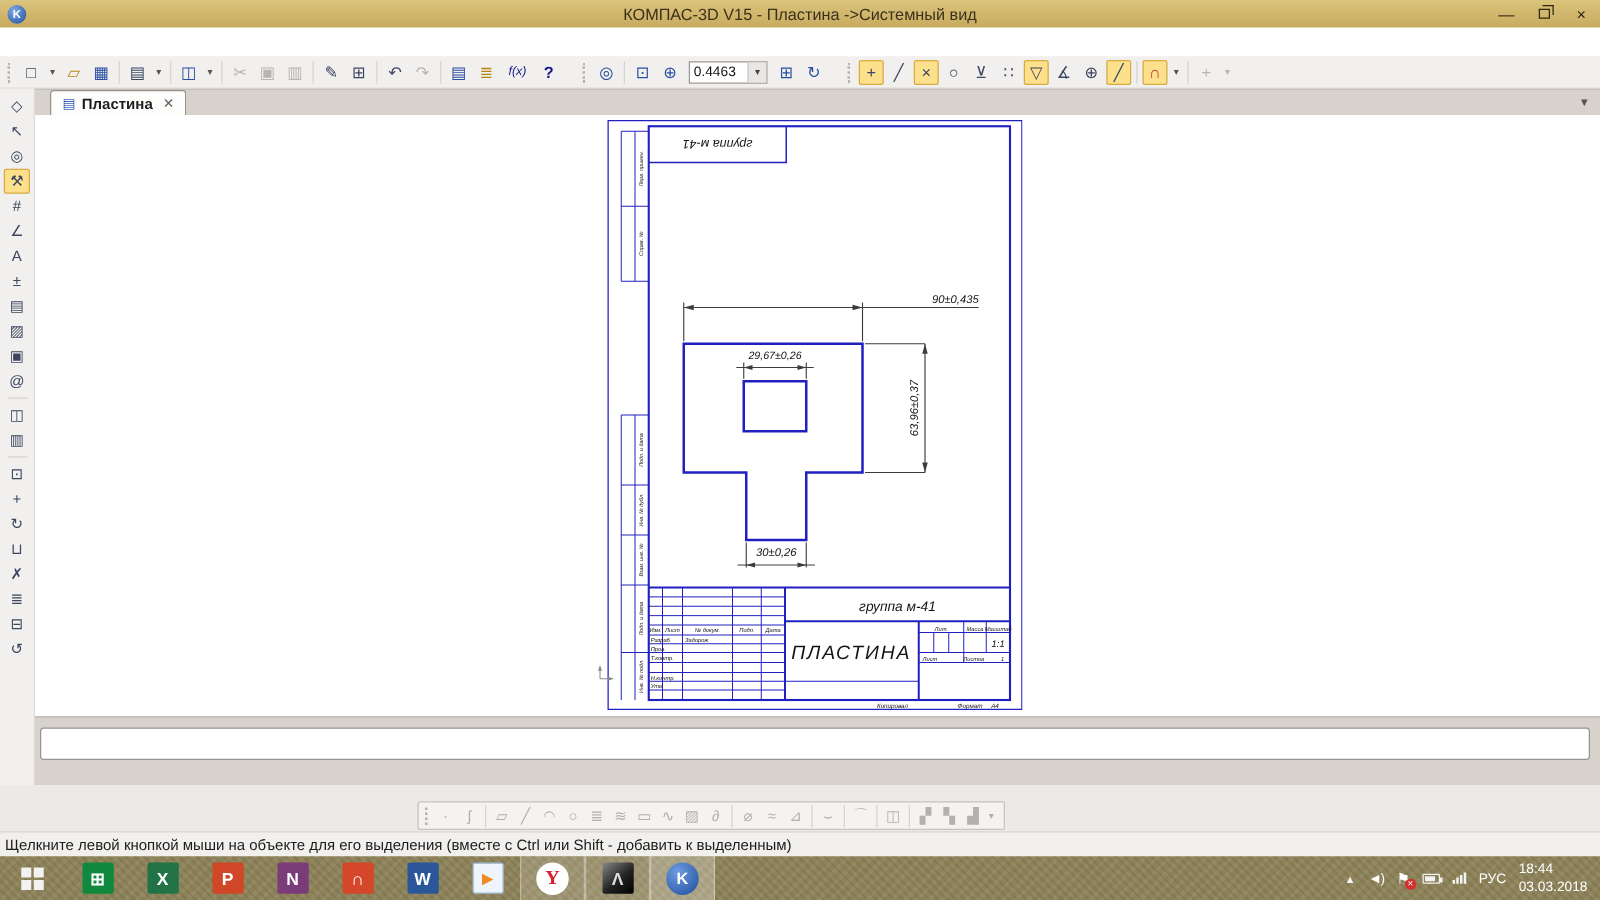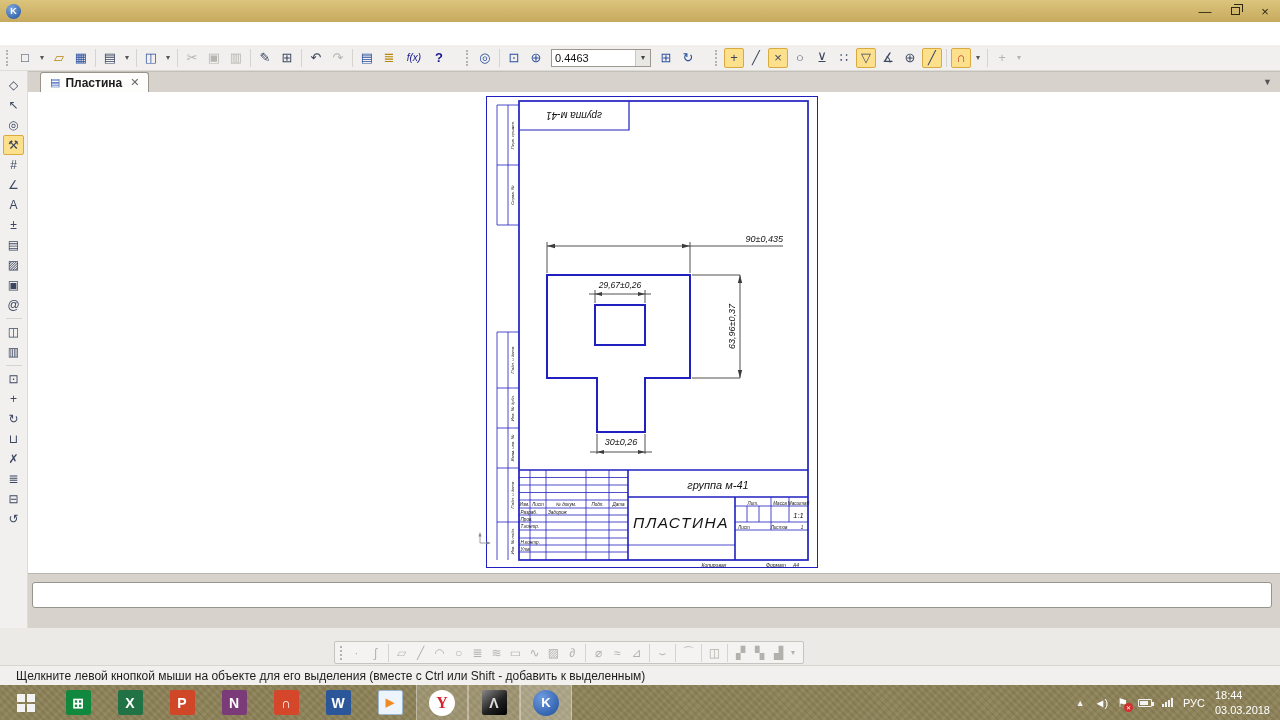--- a/index.html
+++ b/index.html
@@ -39,21 +39,21 @@
   .tbi.dd{width:10px;font-size:8px;color:#555;}
   .tbi.dis{color:#b7b5b0;}
   .tbi.active{background:#fce08c;border-color:#d8aa40;}
   .tbi.magnet{color:#c23b2e;font-weight:bold;}
   .tbi.fx{width:26px;font-size:10px;font-style:italic;font-weight:normal;color:#18188e;}
   .tbi.q{font-weight:bold;color:#16168c;}
   .c-gold{color:#b8860b;}
   .c-blue{color:#2b4fa0;}
   .c-red{color:#c23b2e;}
   .tsep{width:1px;height:18px;background:#d6d4ce;margin:0 3px;flex:0 0 auto;}
-  .zoom-combo{display:flex;align-items:center;border:1px solid #9a9890;background:#fff;height:18px;margin:0 4px;gap:37px;}
+  .zoom-combo{display:flex;align-items:center;border:1px solid #9a9890;background:#fff;height:18px;margin:0 4px;}
   .zoom-combo input{width:46px;border:0;outline:none;font-size:11px;padding:0 3px;
     font-family:"Liberation Sans",sans-serif;color:#111;}
   .dd-btn{width:15px;height:16px;background:#e9e7e3;border-left:1px solid #c9c7c2;
     font-size:8px;display:flex;align-items:center;justify-content:center;color:#444;}
 
   
   .tabstrip{position:absolute;top:71px;left:28px;right:0;height:21px;background:#d7d3cc;
     border-top:1px solid #c3c0b9;display:flex;align-items:flex-end;}
   .tab{display:flex;align-items:center;gap:5px;background:#fdfdfc;border:1px solid #98948c;
     border-bottom:none;border-radius:3px 3px 0 0;height:20px;padding:0 9px;margin-left:12px;
@@ -83,21 +83,21 @@
   .lowerstrip{position:absolute;top:628px;left:0;right:0;height:37px;background:#eceae6;}
   .bottom-toolbar{position:absolute;top:641px;left:334px;height:23px;display:flex;align-items:center;
     background:#f4f3f1;border:1px solid #c6c4be;border-radius:2px;padding:0 5px;}
   .bottom-toolbar::before{content:"";border-left:2px dotted #b4b2ac;height:14px;margin-right:5px;}
   .bgi{width:19px;height:19px;display:flex;align-items:center;justify-content:center;
     font-size:12px;color:#b3b1ac;}
   .bgi.dd{width:10px;font-size:8px;}
 
   
   .statusbar{position:absolute;top:665px;left:0;right:0;height:20px;background:#f1f0ee;
-    border-top:1px solid #d8d6d0;font-size:12px;color:#1c1c1c;display:flex;align-items:center;padding-left:16px;}
+    border-top:1px solid #d8d6d0;font-size:12px;color:#1c1c1c;display:flex;align-items:center;padding-left:4px;}
 
   
   .taskbar{position:absolute;top:685px;left:0;right:0;height:35px;background:#8d8258;
     background-image:repeating-linear-gradient(45deg,rgba(0,0,0,.07) 0 2px,transparent 2px 5px),
                      repeating-linear-gradient(-45deg,rgba(255,255,255,.06) 0 3px,transparent 3px 7px);
     display:flex;align-items:center;}
   .tb-app{width:52px;height:35px;display:flex;align-items:center;justify-content:center;flex:0 0 auto;}
   .tb-app.active{background:rgba(255,255,255,.15);border-left:1px solid rgba(255,255,255,.35);
     border-right:1px solid rgba(255,255,255,.35);}
   .tb-app.current{background:rgba(255,255,255,.28);}
@@ -135,20 +135,21 @@
   .net span:nth-child(3){height:7px}.net span:nth-child(4){height:9px}
   .clock{text-align:left;line-height:1.3;}
 </style>
 </head>
 <body>
 
 <div class="screen">
 
   <div class="titlebar">
     <span class="app-icon">K</span>
+    <span class="title-text">КОМПАС-3D V15 - Пластина -&gt;Системный вид</span>
     <span class="win-controls">
       <span class="win-btn">—</span>
       <span class="win-btn">
           <span class="restore-glyph"></span>
         </span>
       <span class="win-btn">×</span>
     </span>
   </div>
 
 

